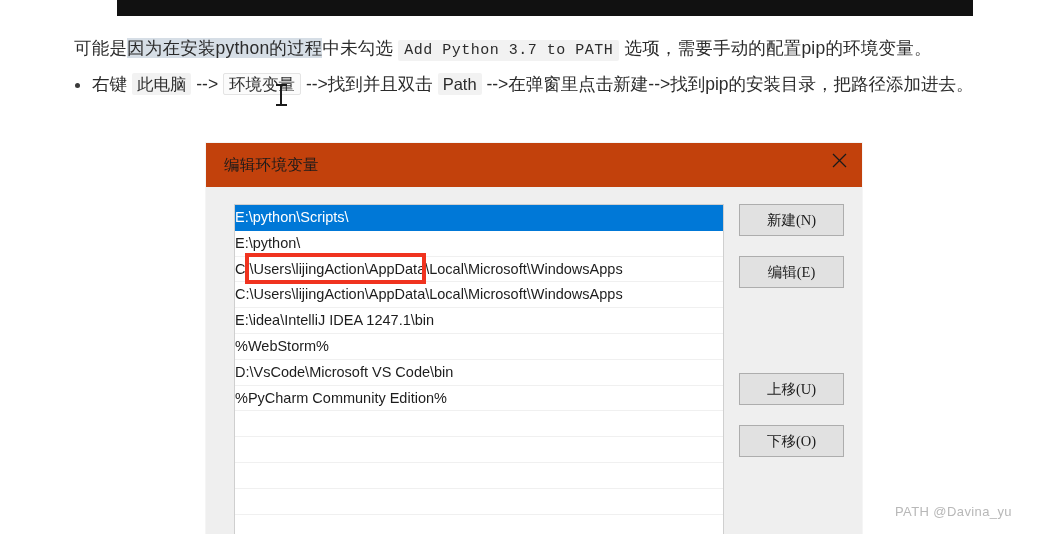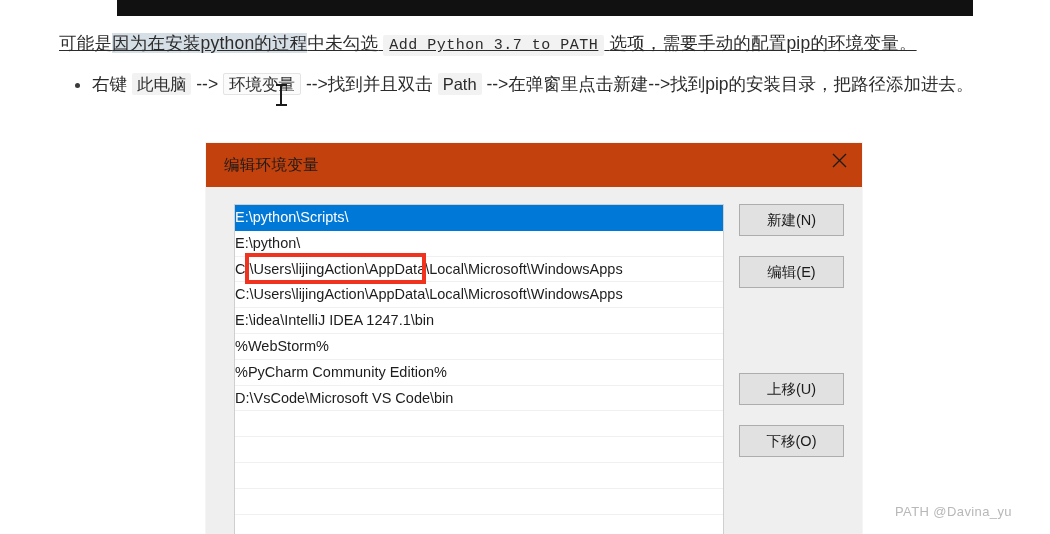--- a/index.html
+++ b/index.html
@@ -28,29 +28,28 @@
   
   .article {
     position: absolute;
     left: 0;
     top: 16px;
     width: 1050px;
   }
 
   .para {
     position: absolute;
-    left: 59px;
+    left: 74px;
     top: 14px;
     width: 960px;
     font-size: 17.5px;
-    line-height: 26px;
+    line-height: 37px;
     color: #2b2b2b;
     white-space: nowrap;
     letter-spacing: 0.2px;
-    text-decoration: underline;
   }
 
   .sel {
     background: #d6dee6;
   }
 
   .code {
     font-family: "Liberation Mono", "DejaVu Sans Mono", monospace;
     font-size: 15px;
     background: #f2f2f2;
@@ -224,21 +223,21 @@
     top: 17px;
     width: 105px;
   }
   .dlg-btn {
     width: 105px;
     height: 32px;
     background: #e1e1e1;
     border: 1px solid #adadad;
     color: #1a1a1a;
     font-size: 14.5px;
-    font-family: Liberation Sans, sans-serif;
+    font-family: Liberation Serif, serif;
     display: flex;
     align-items: center;
     justify-content: center;
     cursor: default;
     box-sizing: border-box;
   }
   .gap-sm { height: 20px; }
   .gap-lg { height: 45px; }
 
   
@@ -297,22 +296,22 @@
 
   <div class="dialog-body">
 
     <div class="path-list">
       <div class="path-row selected">E:\python\Scripts\</div>
       <div class="path-row">E:\python\</div>
       <div class="path-row">C:\Users\lijingAction\AppData\Local\Microsoft\WindowsApps</div>
       <div class="path-row">C:\Users\lijingAction\AppData\Local\Microsoft\WindowsApps</div>
       <div class="path-row">E:\idea\IntelliJ IDEA 1247.1\bin</div>
       <div class="path-row">%WebStorm%</div>
+      <div class="path-row">D:\VsCode\Microsoft VS Code\bin</div>
       <div class="path-row">%PyCharm Community Edition%</div>
-      <div class="path-row">D:\VsCode\Microsoft VS Code\bin</div>
       <div class="path-row empty"></div>
       <div class="path-row empty"></div>
       <div class="path-row empty"></div>
       <div class="path-row empty"></div>
       <div class="path-row empty"></div>
 
     </div>
 
     <div class="red-highlight"></div>
 

